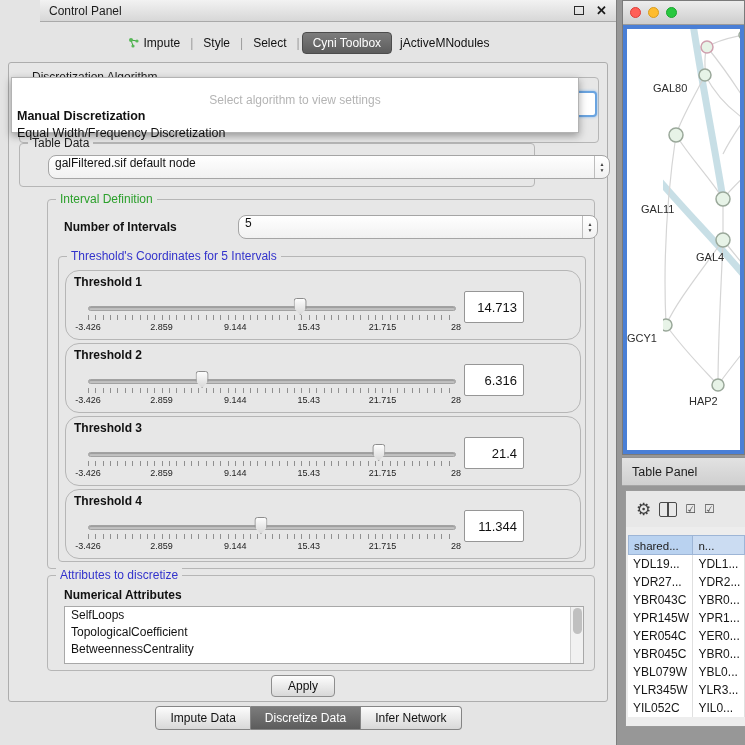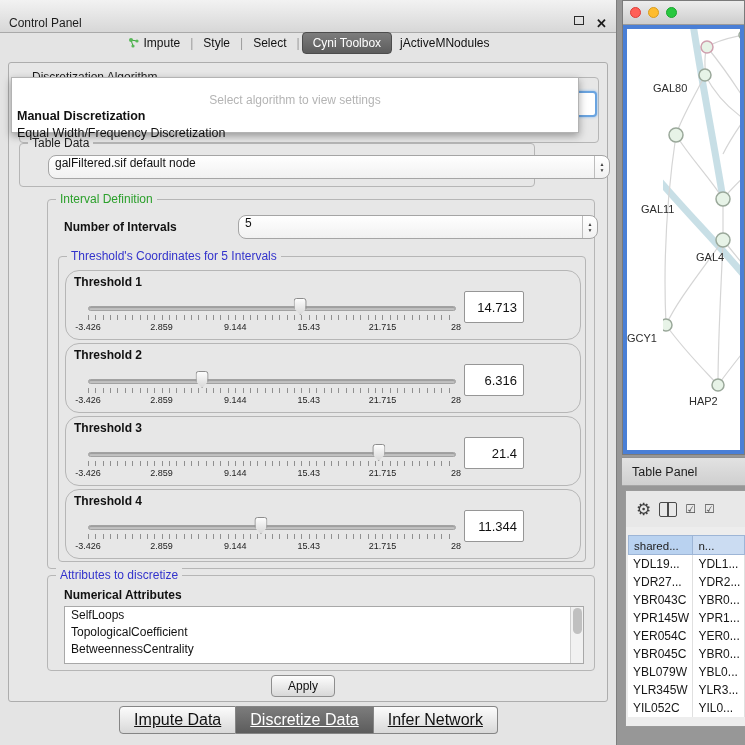--- a/index.html
+++ b/index.html
@@ -3,22 +3,22 @@
 <meta charset="utf-8">
 <style>
   * { margin:0; padding:0; box-sizing:border-box; }
   body { font-family:"Liberation Sans", sans-serif; }
   .screen { position:relative; width:745px; height:745px; background:#979797; overflow:hidden; }
 
   
   .control-window { position:absolute; left:0; top:0; width:617px; height:745px;
     background:#e4e4e4; border-right:1px solid #7d7d7d; }
   .titlebar { height:22px; background:linear-gradient(#f2f2f2,#d7d7d7);
-    border-bottom:1px solid #a9a9a9; display:flex; align-items:flex-start; padding:16px 9px;
-    font-size:12px; color:#1c1c1c; }
+    border-bottom:1px solid #a9a9a9; display:flex; align-items:center; padding:4px 9px;
+    font-size:12px; color:#1c1c1c;margin-left:40px; }
   .titlebar .spacer { flex:1; }
   .square-icon { width:10px; height:9px; border:1.5px solid #2b2b2b; display:inline-block; margin-right:12px; }
   .close-icon { font-size:13px; font-weight:bold; color:#1b1b1b; }
 
   .top-tabs { position:absolute; top:32px; left:0; width:617px; display:flex;
     justify-content:center; align-items:center; font-size:12px; color:#111; }
   .top-tab { padding:4px 8px; display:flex; align-items:center; gap:4px; }
   .top-tab.selected { background:linear-gradient(#7d7d7d,#5c5c5c); color:#fff;
     border:1px solid #4c4c4c; border-radius:4px; padding:3px 10px; }
   .tab-divider { color:#9b9b9b; padding:0 2px; }
@@ -81,21 +81,21 @@
     background:#f1f1f1; border-left:1px solid #cfcfcf; }
   .sb-thumb { position:absolute; top:1px; left:2px; width:9px; height:26px;
     background:#c0c0c0; border-radius:5px; }
 
   .apply-btn { position:absolute; left:262px; top:612px; width:64px; height:22px;
     background:linear-gradient(#fdfdfd,#d8d8d8); border:1px solid #8e8e8e; border-radius:4px;
     font-size:12px; color:#111; display:flex; align-items:center; justify-content:center; }
 
   .bottom-tabs { position:absolute; top:706px; left:0; width:617px; display:flex; justify-content:center; }
   .seg { border:1px solid #858585; border-left:none; background:linear-gradient(#fcfcfc,#d8d8d8);
-    padding:4px 14px; font-size:16px; color:#111;text-decoration:underline; }
+    padding:4px 14px; font-size:12px; color:#111; }
   .seg:first-child { border-left:1px solid #858585; border-radius:4px 0 0 4px; }
   .seg:last-child { border-radius:0 4px 4px 0; }
   .seg.selected { background:linear-gradient(#7c7c7c,#5c5c5c); color:#fff; }
 
   
   .net-window { position:absolute; left:622px; top:0; width:123px; height:455px;
     border:1px solid #7a7a7a; }
   .net-titlebar { height:24px; background:linear-gradient(#ededed,#cdcdcd);
     border-bottom:1px solid #9a9a9a; display:flex; align-items:center; padding-left:7px; gap:7px; }
   .light { width:11px; height:11px; border-radius:50%; }

